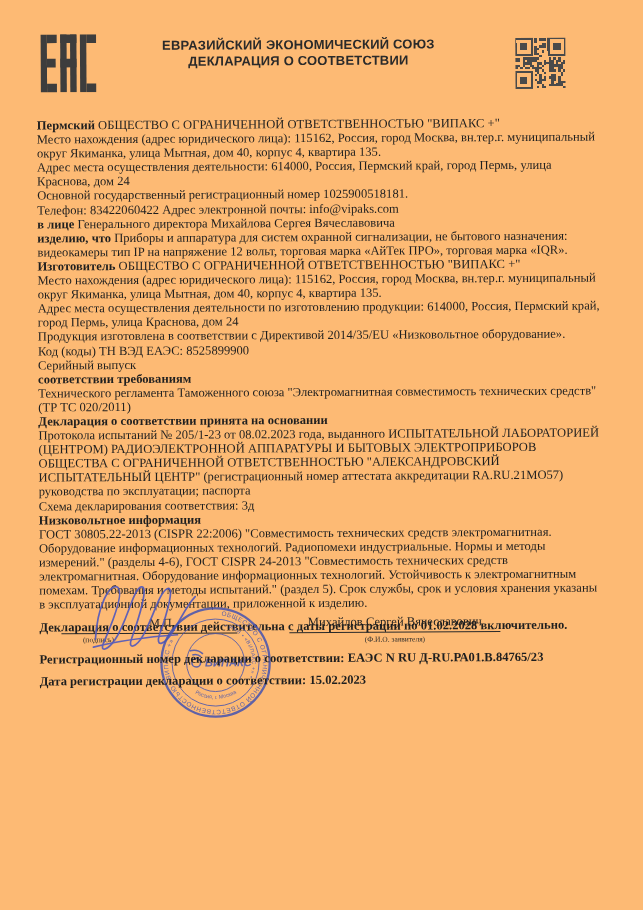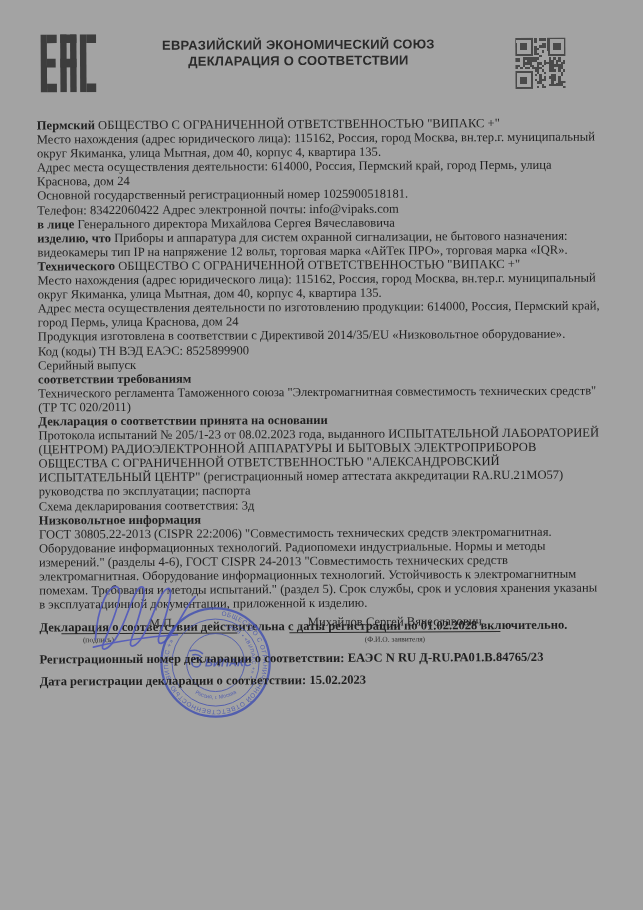--- a/index.html
+++ b/index.html
@@ -1,19 +1,19 @@
 <!DOCTYPE html>
 <html><head>
 <meta charset="utf-8">
 <style>
   html,body{margin:0;padding:0;background:#ffffff;}
   .page{
     position:relative;
     width:643px;height:910px;
-    background:#a3a3a3;
+    background:#fdba74;
     overflow:hidden;
     font-family:"Liberation Serif", serif;
     color:#1f1f1f;
   }
   .tilt{position:absolute;left:0;top:0;width:643px;height:910px;transform:rotate(-0.3deg);transform-origin:50% 40%;}
 
   
   .eac-logo{position:absolute;left:42px;top:33px;width:56px;height:58px;}
   .titles{
     position:absolute;left:140px;top:37px;width:320px;
@@ -213,21 +213,21 @@
       </svg>
 
     <div class="body-text" id="body-paragraphs">
         <div class="para"><b>Пермский</b> ОБЩЕСТВО С ОГРАНИЧЕННОЙ ОТВЕТСТВЕННОСТЬЮ "ВИПАКС +"</div>
         <div class="para">Место нахождения (адрес юридического лица): 115162, Россия, город Москва, вн.тер.г. муниципальный округ Якиманка, улица Мытная, дом 40, корпус 4, квартира 135.</div>
         <div class="para">Адрес места осуществления деятельности: 614000, Россия, Пермский край, город Пермь, улица Краснова, дом 24</div>
         <div class="para">Основной государственный регистрационный номер 1025900518181.</div>
         <div class="para">Телефон: 83422060422 Адрес электронной почты: info@vipaks.com</div>
         <div class="para"><b>в лице</b> Генерального директора Михайлова Сергея Вячеславовича</div>
         <div class="para"><b>изделию, что</b> Приборы и аппаратура для систем охранной сигнализации, не бытового назначения: видеокамеры тип IP на напряжение 12 вольт, торговая марка «АйТек ПРО», торговая марка «IQR».</div>
-        <div class="para"><b>Технического</b> ОБЩЕСТВО С ОГРАНИЧЕННОЙ ОТВЕТСТВЕННОСТЬЮ "ВИПАКС +"</div>
+        <div class="para"><b>Изготовитель</b> ОБЩЕСТВО С ОГРАНИЧЕННОЙ ОТВЕТСТВЕННОСТЬЮ "ВИПАКС +"</div>
         <div class="para">Место нахождения (адрес юридического лица): 115162, Россия, город Москва, вн.тер.г. муниципальный округ Якиманка, улица Мытная, дом 40, корпус 4, квартира 135.</div>
         <div class="para">Адрес места осуществления деятельности по изготовлению продукции: 614000, Россия, Пермский край, город Пермь, улица Краснова, дом 24</div>
         <div class="para">Продукция изготовлена в соответствии с Директивой 2014/35/EU «Низковольтное оборудование».</div>
         <div class="para">Код (коды) ТН ВЭД ЕАЭС: 8525899900</div>
         <div class="para">Серийный выпуск</div>
         <div class="para"><b>соответствии требованиям</b></div>
         <div class="para">Технического регламента Таможенного союза "Электромагнитная совместимость технических средств" (ТР ТС 020/2011)</div>
         <div class="para"><b>Декларация о соответствии принята на основании</b></div>
         <div class="para">Протокола испытаний № 205/1-23 от 08.02.2023 года, выданного ИСПЫТАТЕЛЬНОЙ ЛАБОРАТОРИЕЙ (ЦЕНТРОМ) РАДИОЭЛЕКТРОННОЙ АППАРАТУРЫ И БЫТОВЫХ ЭЛЕКТРОПРИБОРОВ ОБЩЕСТВА С ОГРАНИЧЕННОЙ ОТВЕТСТВЕННОСТЬЮ "АЛЕКСАНДРОВСКИЙ ИСПЫТАТЕЛЬНЫЙ ЦЕНТР" (регистрационный номер аттестата аккредитации RA.RU.21MO57)</div>
         <div class="para">руководства по эксплуатации; паспорта</div>

